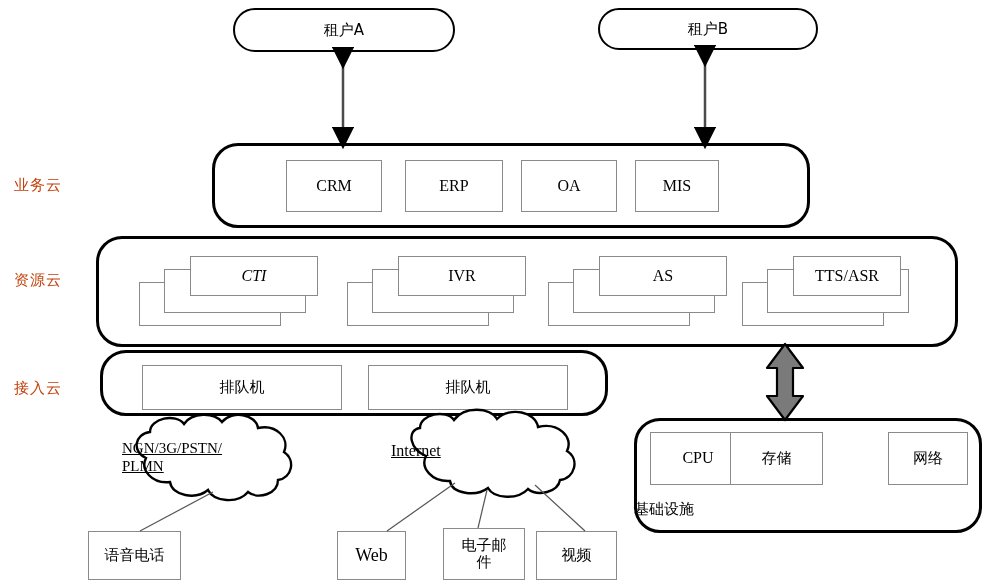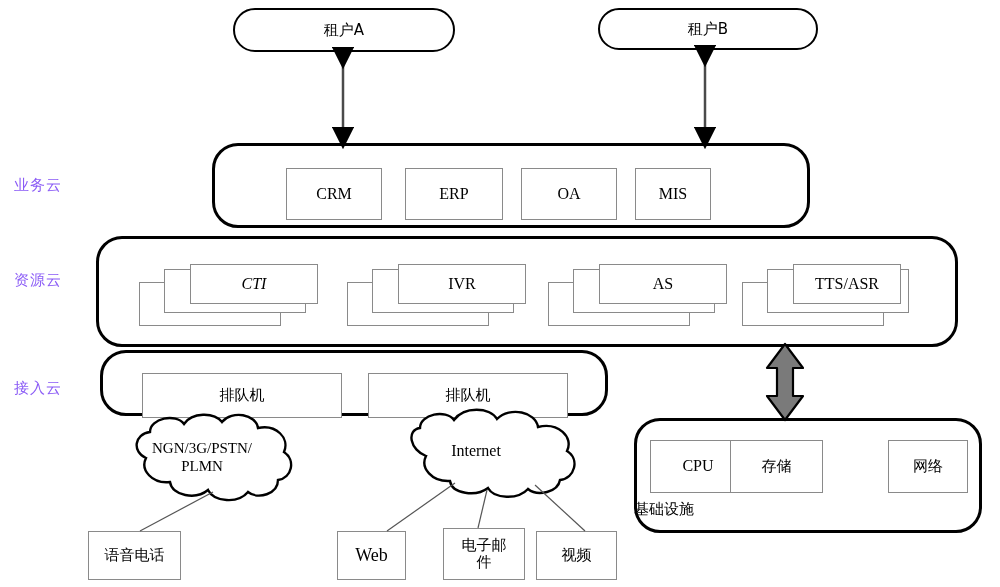--- a/index.html
+++ b/index.html
@@ -18,21 +18,21 @@
   #diagram {
     position: absolute;
     left: 0; top: 0;
     width: 1000px;
     height: 587px;
   }
   .layer-label {
     position: absolute;
     font-family: "DejaVu Sans", sans-serif;
     font-size: 15px;
-    color: #8b5cf6;
+    color: #c2410c;
     white-space: nowrap;
     letter-spacing: 1px;
   }
   
   .cloud-box {
     position: absolute;
     border: 3px solid #000000;
     border-radius: 26px;
     background: #ffffff;
     box-sizing: border-box;
@@ -53,21 +53,20 @@
     position: absolute;
     border: 1px solid #8a8a8a;
     background: #ffffff;
     box-sizing: border-box;
     display: flex;
     align-items: center;
     justify-content: center;
     font-size: 16px;
     line-height: 1.15;
     text-align: center;
-    margin-top: 8px;
   }
   .inner-box.cn { font-family: "DejaVu Sans", sans-serif; font-size: 15px; }
   .stack-shadow {
     position: absolute;
     border: 1px solid #8a8a8a;
     background: #ffffff;
     box-sizing: border-box;
   }
   .leaf-box {
     position: absolute;
@@ -77,25 +76,25 @@
     display: flex;
     align-items: center;
     justify-content: center;
     text-align: center;
     font-size: 18px;
     line-height: 1.15;
   }
   .leaf-box.cn { font-family: "DejaVu Sans", sans-serif; font-size: 15px; }
   .cloud-label {
     position: absolute;
-    text-align: center;
     font-size: 15px;
     line-height: 1.2;
     white-space: pre-line;
     pointer-events: none;
+    text-decoration: underline;
   }
   .infra-caption {
     position: absolute;
     font-family: "DejaVu Sans", sans-serif;
     font-size: 15px;
     text-align: left;
   }
   svg.overlay {
     position: absolute;
     left: 0; top: 0;
@@ -125,21 +124,21 @@
   </div>
   <div class="inner-box" style="left:286px; top:160px; width:96px; height:52px;">
     <span>CRM</span>
   </div>
   <div class="inner-box" style="left:405px; top:160px; width:98px; height:52px;">
     <span>ERP</span>
   </div>
   <div class="inner-box" style="left:521px; top:160px; width:96px; height:52px;">
     <span>OA</span>
   </div>
-  <div class="inner-box" style="left:635px; top:160px; width:76px; height:52px;">
+  <div class="inner-box" style="left:635px; top:160px; width:84px; height:52px;">
     <span>MIS</span>
   </div>
 
   <div class="cloud-box" style="left:96px; top:236px; width:862px; height:111px;">
   </div>
 
   <div class="stack-shadow" style="left:139px; top:282px; width:142px; height:44px;"></div>
   <div class="stack-shadow" style="left:164px; top:269px; width:142px; height:44px;"></div>
   <div class="inner-box" style="left:190px; top:256px; width:128px; height:40px;font-style:italic;">
     <span>CTI</span>

